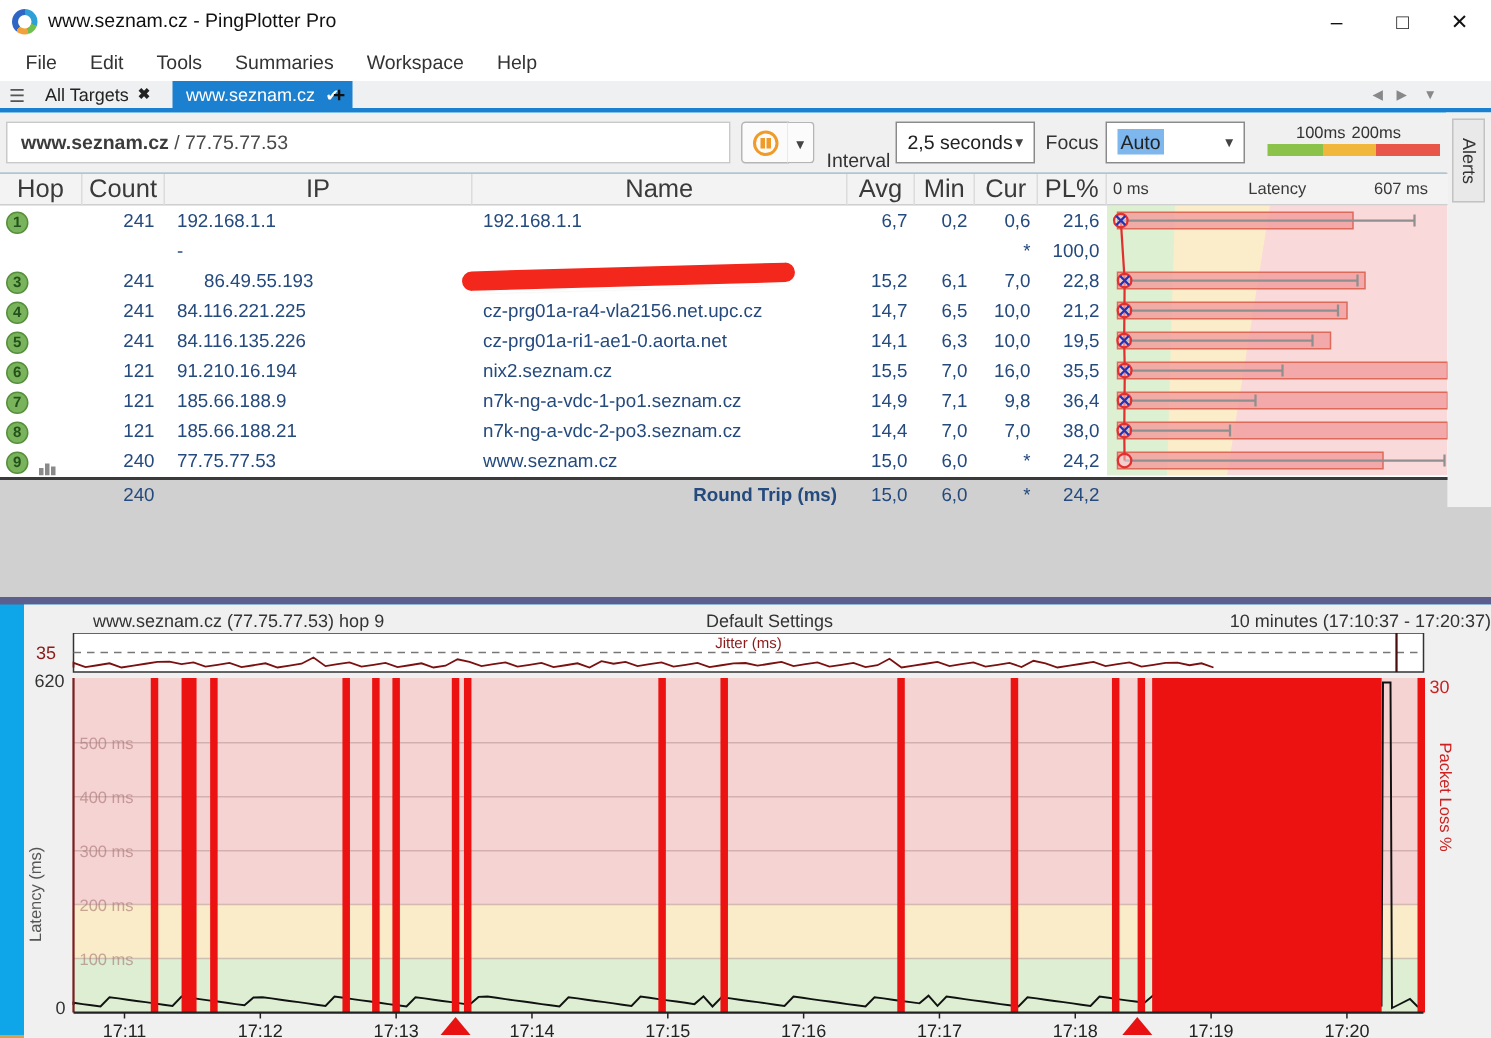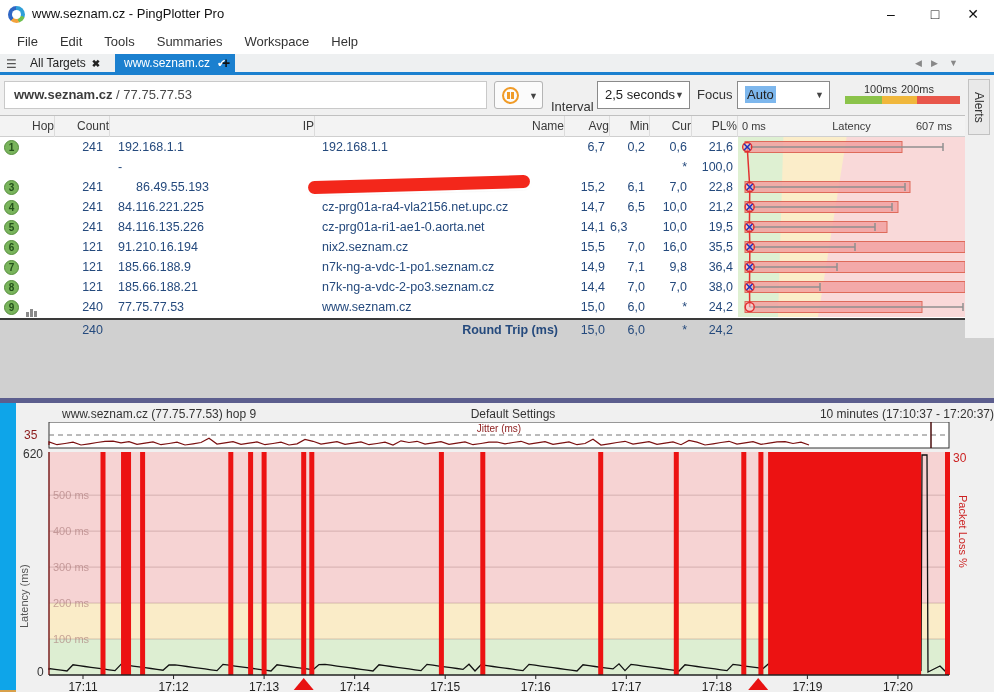--- a/index.html
+++ b/index.html
@@ -54,21 +54,21 @@
     background:linear-gradient(to right,#8bc34a 0 32%, #f0b73c 32% 63%, #e8564a 63% 100%); }
 
   
   #alerts-strip { position:absolute; top:75px; right:0; width:30px; height:325px; background:#f0f0f0; }
   #alerts-tab { position:absolute; top:4px; left:4px; width:22px; height:56px; background:#e9e9e9; border:1px solid #c2c2c2;
     writing-mode:vertical-rl; font-size:12px; color:#333; text-align:center; line-height:20px; }
 
   
   #table { position:absolute; top:115px; left:0; width:965px; height:223px; background:#fff; border-top:1px solid #c0c0c0; }
   #thead { position:absolute; top:0; left:0; width:965px; height:21px; background:#f3f3f3; border-bottom:1px solid #cfcfcf; }
-  .th { position:absolute; top:0; height:21px; font-size:12px; color:#3a3a3a; text-align:right; line-height:20px; border-right:1px solid #dcdcdc; }
+  .th { position:absolute; top:0; height:21px; font-size:17px; color:#3a3a3a; text-align:center; line-height:20px; border-right:1px solid #dcdcdc; }
   #tbody { position:absolute; top:21px; left:0; width:965px; height:180px; }
   .row { position:absolute; left:0; width:965px; height:20px; }
   .cell { position:absolute; top:0; height:20px; font-size:12.5px; color:#254a7d; line-height:20px; white-space:nowrap; overflow:hidden; }
   .num { text-align:right; }
   .hopcirc { display:inline-block; width:15px; height:15px; margin-top:2px; margin-left:4px; border-radius:50%;
     background:#79b45c; border:1px solid #568f3c; color:#23511a; font-size:10px; font-weight:bold; text-align:center; line-height:14px; }
   .chart-ico { display:inline-block; margin-left:7px; }
   .chart-ico i { display:inline-block; width:3px; background:#8a8a8a; margin-right:1px; vertical-align:bottom; }
   #latsvg { position:absolute; top:0; left:738px; }
   .lat-h { position:absolute; top:0; font-size:11px; color:#3a3a3a; line-height:21px; }
@@ -257,21 +257,21 @@
           <div class="cell" style="left:610px;width:35px;text-align:right;">6,5</div>
           <div class="cell" style="left:650px;width:37px;text-align:right;">10,0</div>
           <div class="cell" style="left:692px;width:41px;text-align:right;">21,2</div>
         </div>
         <div class="row" style="top:80px;">
           <div class="cell" style="left:0;width:55px;"><span class="hopcirc">5</span></div>
           <div class="cell" style="left:55px;width:48px;text-align:right;">241</div>
           <div class="cell" style="left:118px;width:195px;">84.116.135.226</div>
           <div class="cell" style="left:322px;width:240px;">cz-prg01a-ri1-ae1-0.aorta.net</div>
           <div class="cell" style="left:565px;width:40px;text-align:right;">14,1</div>
-          <div class="cell" style="left:610px;width:35px;">6,3</div>
+          <div class="cell" style="left:610px;width:35px;text-align:right;">6,3</div>
           <div class="cell" style="left:650px;width:37px;text-align:right;">10,0</div>
           <div class="cell" style="left:692px;width:41px;text-align:right;">19,5</div>
         </div>
         <div class="row" style="top:100px;">
           <div class="cell" style="left:0;width:55px;"><span class="hopcirc">6</span></div>
           <div class="cell" style="left:55px;width:48px;text-align:right;">121</div>
           <div class="cell" style="left:118px;width:195px;">91.210.16.194</div>
           <div class="cell" style="left:322px;width:240px;">nix2.seznam.cz</div>
           <div class="cell" style="left:565px;width:40px;text-align:right;">15,5</div>
           <div class="cell" style="left:610px;width:35px;text-align:right;">7,0</div>

